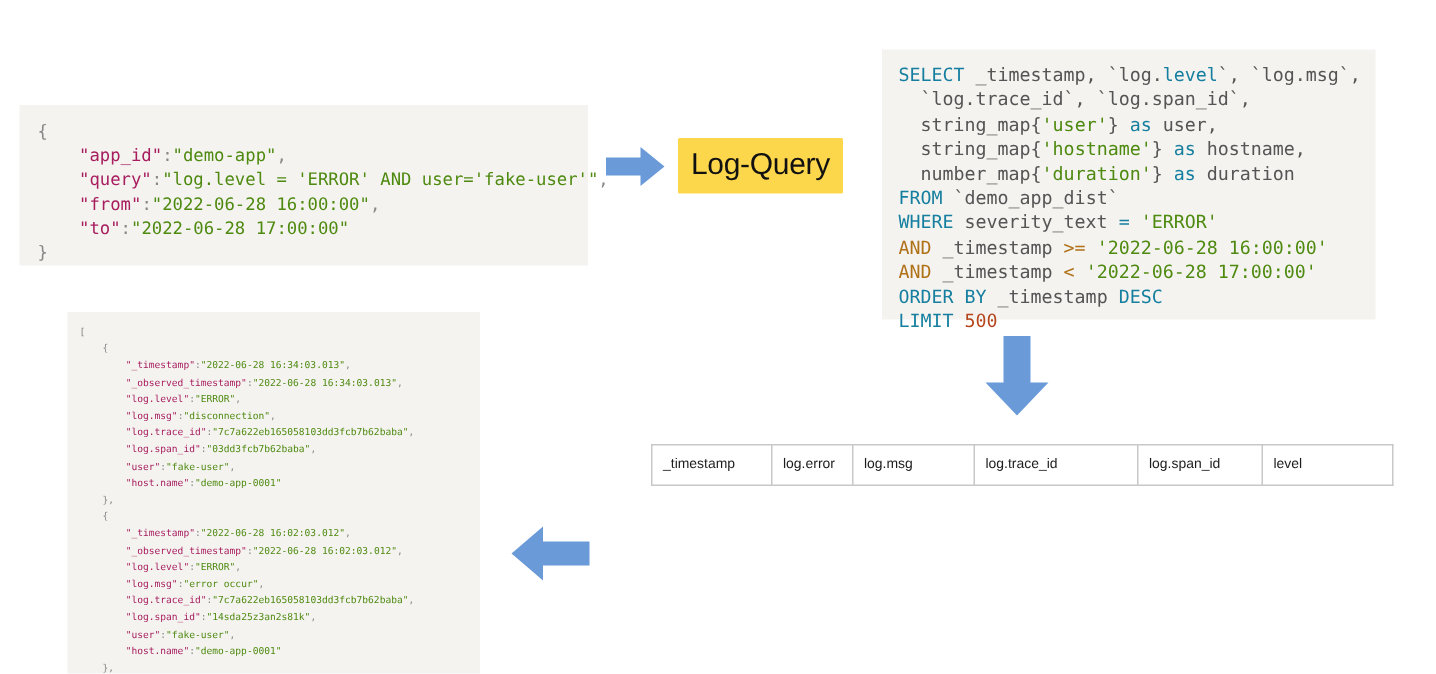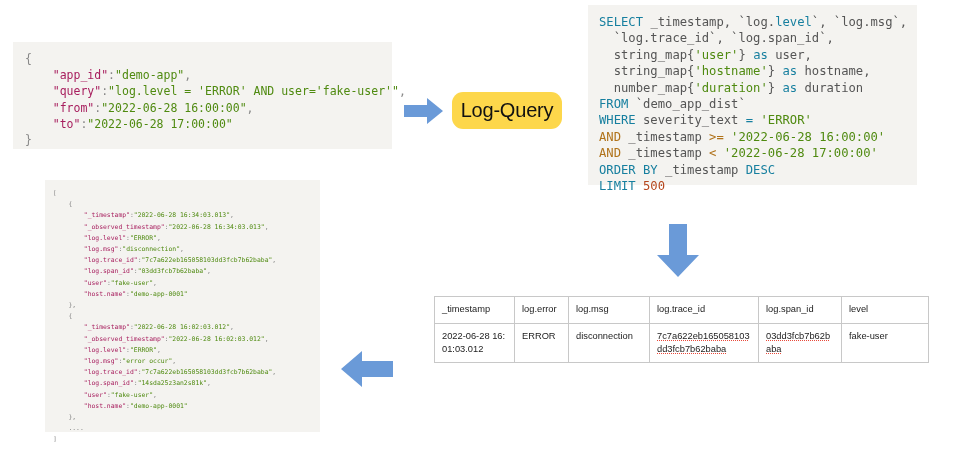--- a/index.html
+++ b/index.html
@@ -16,20 +16,21 @@
   }
 
   
   .code-panel {
     position: absolute;
     background: #f4f3f0;
     font-family: "DejaVu Sans Mono", "Liberation Mono", monospace;
     white-space: pre;
     color: #555555;
     box-sizing: border-box;
+    margin-top: 28px;
   }
 
   
   #request-json {
     left: 13px;
     top: 42px;
     width: 379px;
     height: 107px;
     padding: 9px 0 0 12px;
     font-size: 11.5px;
@@ -69,21 +70,21 @@
   .num{ color: #b5451b; }   
 
   
   #log-query-badge {
     position: absolute;
     left: 452px;
     top: 92px;
     width: 110px;
     height: 37px;
     background: #fdd74b;
-    border-radius: 11px;
+    border-radius: 1px;
     display: flex;
     align-items: center;
     justify-content: center;
     font-size: 20px;
     color: #111111;
     letter-spacing: -0.2px;
   }
 
   
   .arrow { position: absolute; }
@@ -211,22 +212,14 @@
     <tr>
       <th>_timestamp</th>
       <th>log.error</th>
       <th>log.msg</th>
       <th>log.trace_id</th>
       <th>log.span_id</th>
       <th>level</th>
     </tr>
   </thead>
   <tbody>
-    <tr>
-      <td>2022-06-28 16:01:03.012</td>
-      <td>ERROR</td>
-      <td>disconnection</td>
-      <td class="squiggle">7c7a622eb165058103dd3fcb7b62baba</td>
-      <td class="squiggle">03dd3fcb7b62baba</td>
-      <td>fake-user</td>
-    </tr>
   </tbody>
 </table>
 
 </body></html>

